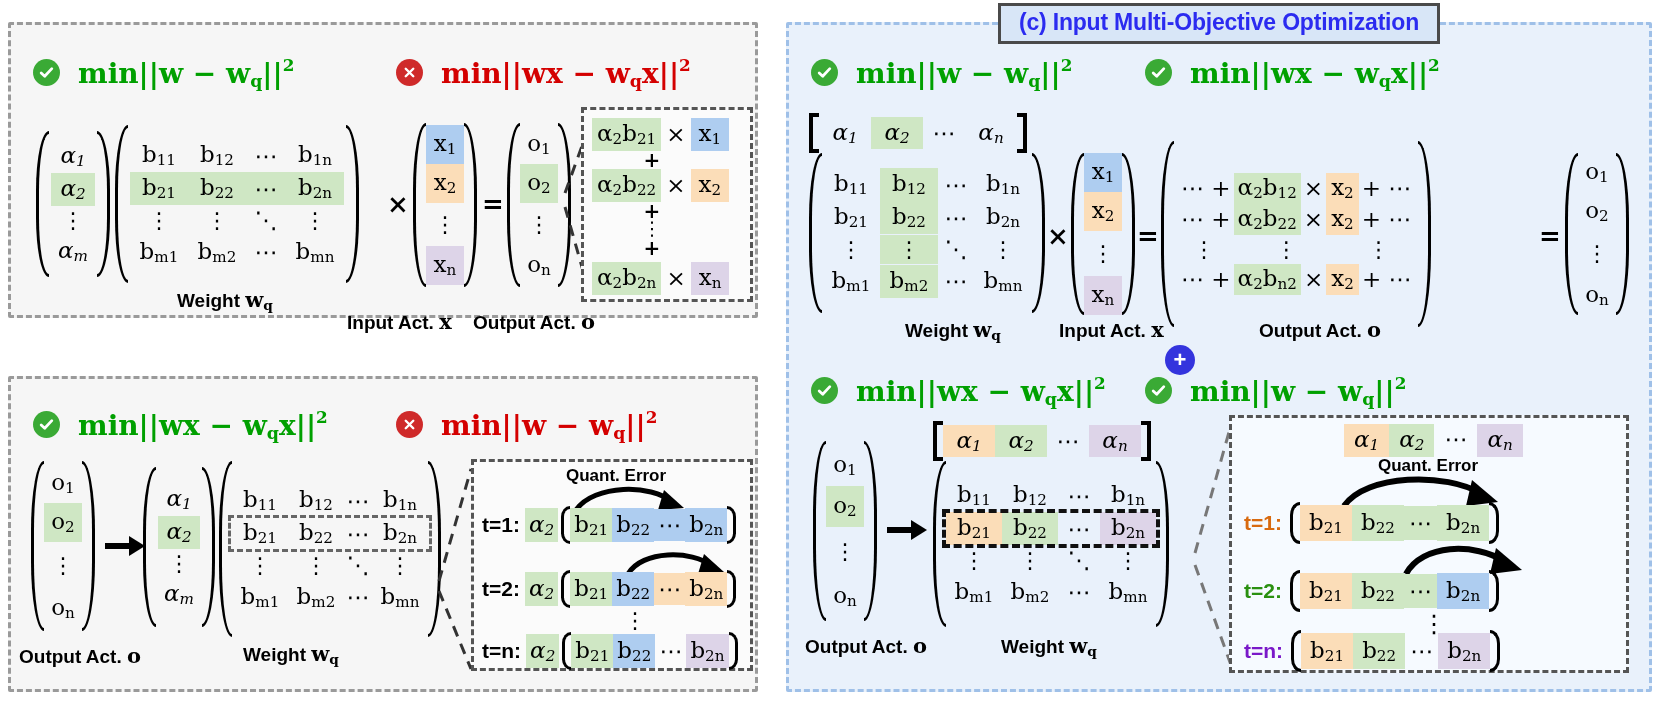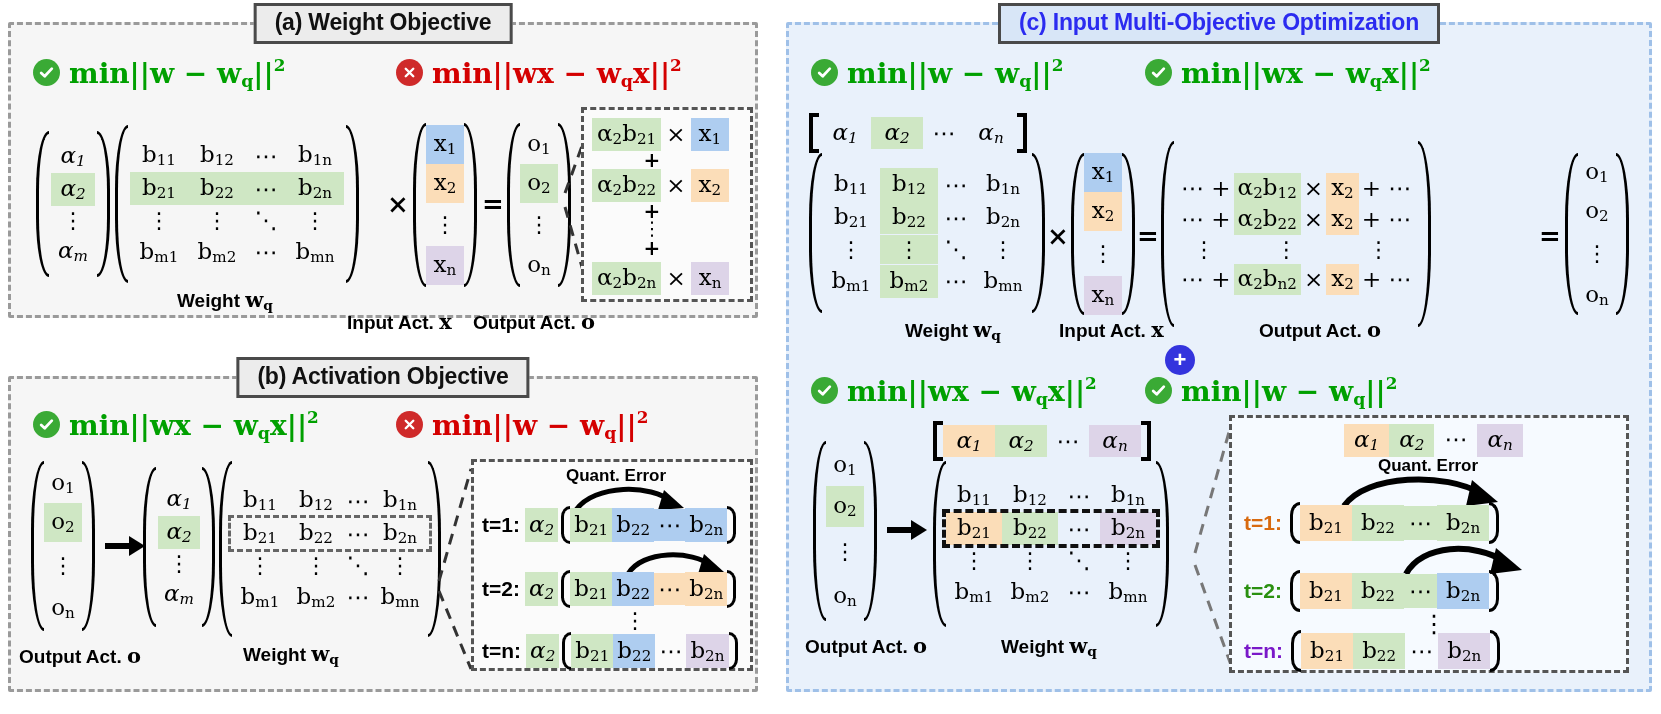--- a/index.html
+++ b/index.html
@@ -45,21 +45,21 @@
   .panel-title.blue {
     background: #d8e6f7;
     color: #2b2bf0;
   }
 
   
   .obj {
     position: absolute;
     display: flex;
     align-items: center;
-    gap: 9px;
+    gap: 18px;
     white-space: nowrap;
   }
   .badge {
     width: 27px; height: 27px;
     border-radius: 50%;
     display: inline-flex;
     align-items: center; justify-content: center;
     color: #fff;
     font-size: 17px;
     font-weight: bold;
@@ -196,21 +196,20 @@
     color: #000;
   }
   .arrowblk { position: absolute; }
 </style>
 </head>
 <body>
 
 <div id="root">
 
   <div class="panel" style="left:8px; top:22px; width:750px; height:296px;">
-    <div class="panel-title">(a) Weight Objective</div>
 
     <div class="obj" style="left:22px; top:30px;">
       <span class="badge ok">
         <svg width="17" height="17" viewBox="0 0 16 16">
             <path d="M3 8.4 L6.3 11.5 L13 4.4" stroke="#fff" stroke-width="2.6" fill="none" stroke-linecap="round" stroke-linejoin="round"></path>
           </svg>
       </span>
       <span class="formula green">min||w − w<sub>q</sub>||<sup>2</sup></span>
     </div>
 
@@ -352,21 +351,20 @@
       <span>Input Act.</span>
       <span class="ser">x</span>
     </div>
     <div class="caption" style="left:462px; top:284px;">
       <span>Output Act.</span>
       <span class="ser">o</span>
     </div>
   </div>
 
   <div class="panel" style="left:8px; top:376px; width:750px; height:316px;">
-    <div class="panel-title">(b) Activation Objective</div>
 
     <div class="obj" style="left:22px; top:28px;">
       <span class="badge ok">
         <svg width="17" height="17" viewBox="0 0 16 16">
             <path d="M3 8.4 L6.3 11.5 L13 4.4" stroke="#fff" stroke-width="2.6" fill="none" stroke-linecap="round" stroke-linejoin="round"></path>
           </svg>
       </span>
       <span class="formula green">min||wx − w<sub>q</sub>x||<sup>2</sup></span>
     </div>
     <div class="obj" style="left:385px; top:28px;">

